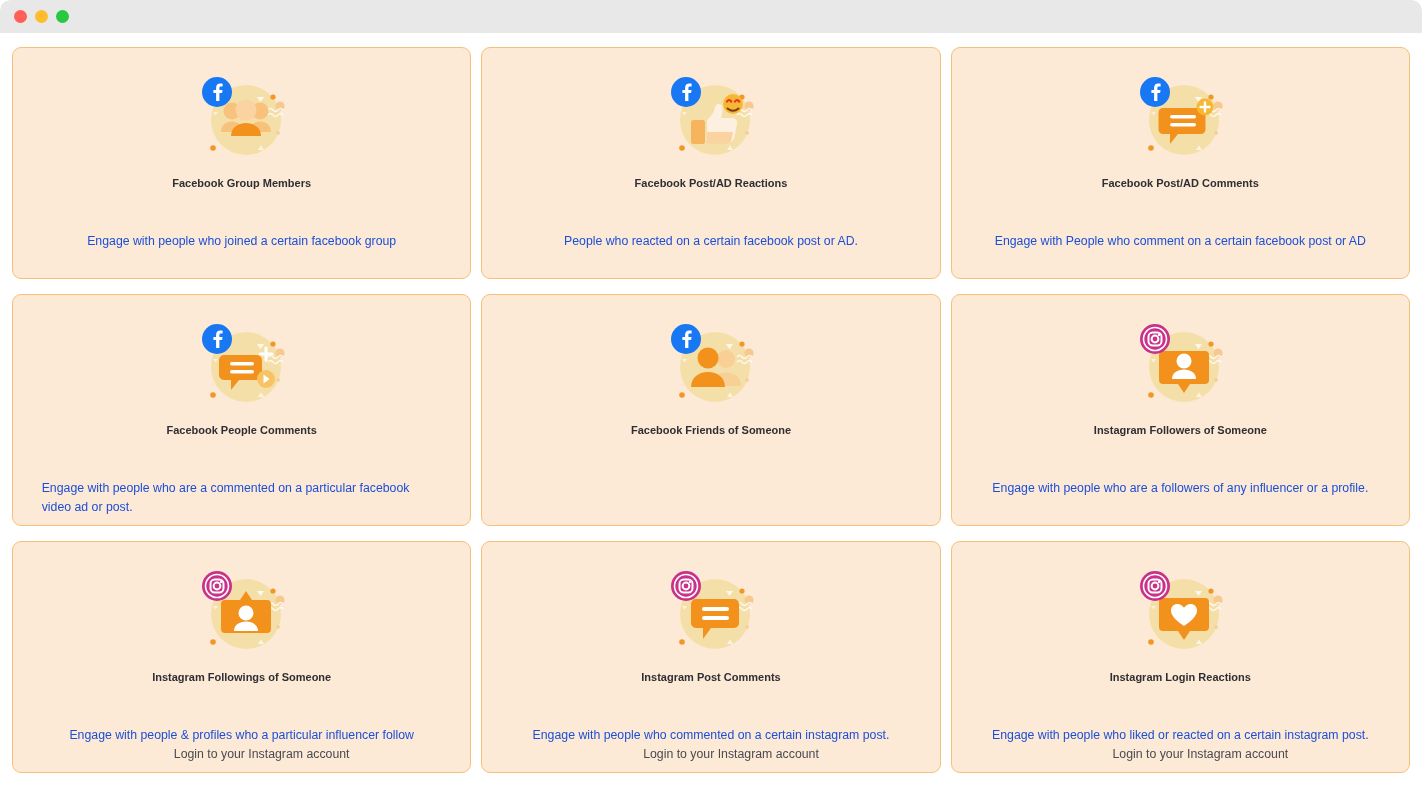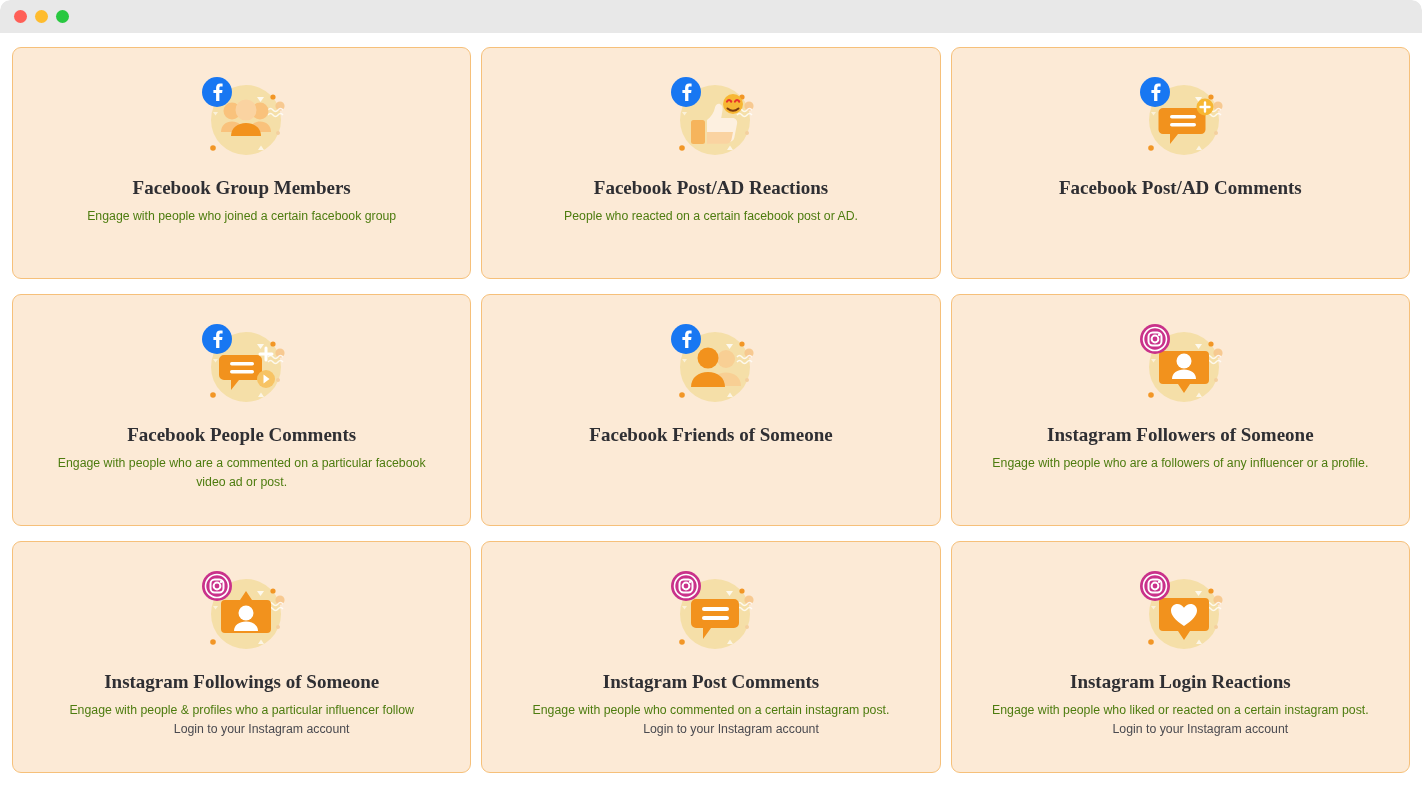--- a/index.html
+++ b/index.html
@@ -74,34 +74,34 @@
   }
 
   .icon-wrap {
     width: 96px;
     height: 96px;
     position: relative;
     margin-bottom: 10px;
   }
 
   .card-title {
-    font-size: 19px;
+    font-size: 11px;
     font-weight: bold;
     color: #2f2f33;
     text-align: center;
     line-height: 1.3;
     margin-bottom: 6px;
-    font-family: Liberation Serif, serif;
   }
   .card-desc {
     font-size: 12.3px;
-    color: #4d7c0f;
-    text-align: center;
+    color: #1d4ed8;
+    text-align: left;
     line-height: 1.55;
     max-width: 400px;
+    margin-top: 36px;
   }
   .card-desc-2 {
     font-size: 12.3px;
     color: #4a4a50;
     text-align: center;
     line-height: 1.55;
     padding-left: 40px;
   }
 
   
@@ -217,20 +217,21 @@
       <circle cx="73" cy="37" r="8.5" fill="#f7b733"></circle>
       <path d="M73 32.5v9M68.5 37h9" stroke="#fff" stroke-width="2.4" stroke-linecap="round"></path>
     </g>
       <g>
     <circle cx="23" cy="22" r="15" fill="#1877f2"></circle>
     <path d="M25.4 31v-7.9h2.7l.4-3.1h-3.1v-2c0-.9.25-1.5 1.55-1.5h1.65v-2.8c-.3-.04-1.3-.13-2.45-.13-2.4 0-4.05 1.47-4.05 4.17V20h-2.7v3.1h2.7V31z" fill="#fff"></path>
   </g>
   </svg>
     </div>
     <div class="card-title">Facebook Post/AD Comments</div>
+    <div class="card-desc">Engage with People who comment on a certain facebook post or AD</div>
 
   </div>
         <div class="card">
     <div class="icon-wrap">
       <svg class="icon-svg" viewBox="0 0 96 96" xmlns="http://www.w3.org/2000/svg">
       <circle cx="52" cy="50" r="35" fill="#f5dfa8"></circle>
       <g opacity="0.95">
     <circle cx="79" cy="27" r="2.6" fill="#f2921d"></circle>
     <circle cx="86" cy="36" r="4.6" fill="#f7c88e"></circle>
     <circle cx="19" cy="78" r="2.8" fill="#f2921d"></circle>

